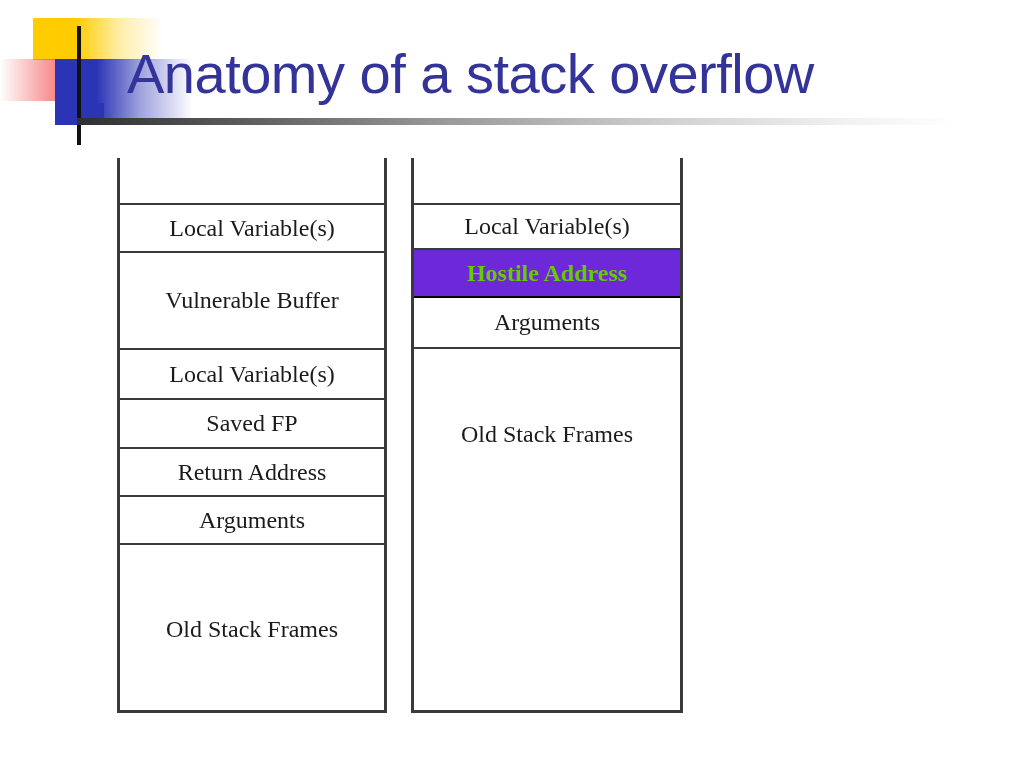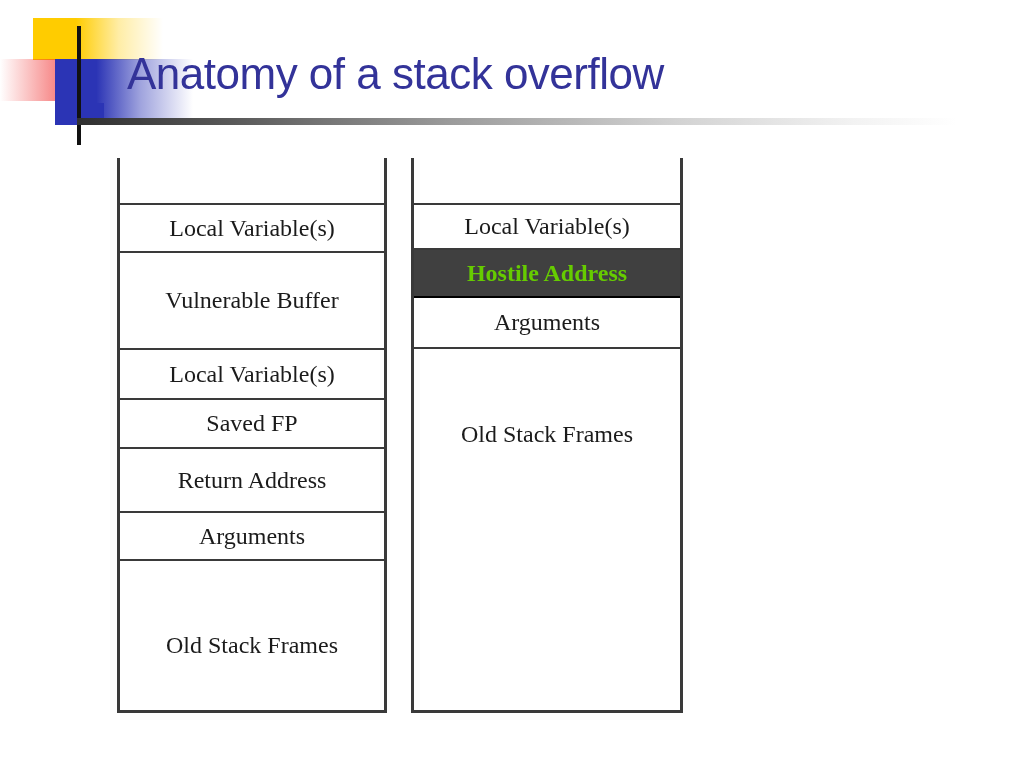--- a/index.html
+++ b/index.html
@@ -58,21 +58,21 @@
     left: 77px; top: 118px;
     width: 880px; height: 7px;
     background: linear-gradient(to right, #2f2f2f 0%, #5a5a5a 18%, #9a9a9a 42%, #d2d2d2 68%, #f2f2f2 88%, #ffffff 100%);
   }
 
   #slide-title {
     position: absolute;
     left: 127px;
     top: 43px;
     font-family: "Liberation Sans", "DejaVu Sans", sans-serif;
-    font-size: 44px;
+    font-size: 56px;
     line-height: 62px;
     color: #333399;
     white-space: nowrap;
     letter-spacing: -0.5px;
   }
 
   
   #diagram {
     position: absolute;
     left: 16px; top: 0;
@@ -105,21 +105,21 @@
   .cell:last-child { border-bottom: none; }
   .cell.blank { }
 
   .cell.hostile-code {
     background: #FF0000;
     color: #66CC00;
     font-weight: bold;
     border-bottom-color: #000000;
   }
   .cell.hostile-addr {
-    background: #404040;
+    background: #6d28d9;
     color: #66CC00;
     font-weight: bold;
     border-bottom-color: #000000;
   }
 </style>
 </head>
 <body>
 
 <div id="slide-header">
   <div class="deco-yellow"></div>
@@ -131,21 +131,21 @@
   <div id="slide-title">Anatomy of a stack overflow</div>
 </div>
 
 <div id="diagram">
   <div class="stack" id="stack-before">
       <div class="cell blank blank" style="height: 47px;"></div>
       <div class="cell" style="height: 48px;">Local Variable(s)</div>
       <div class="cell" style="height: 97px;">Vulnerable Buffer</div>
       <div class="cell" style="height: 50px;">Local Variable(s)</div>
       <div class="cell" style="height: 49px;">Saved FP</div>
-      <div class="cell" style="height: 64px;">Return Address</div>
+      <div class="cell" style="height: 48px;">Return Address</div>
       <div class="cell" style="height: 48px;">Arguments</div>
       <div class="cell" style="height: 168px;">Old Stack Frames</div>
     </div>
   <div class="stack" id="stack-after">
       <div class="cell blank blank" style="height: 47px;"></div>
       <div class="cell" style="height: 45px;">Local Variable(s)</div>
       <div class="cell hostile-addr" style="height: 48px;">Hostile Address</div>
       <div class="cell" style="height: 51px;">Arguments</div>
       <div class="cell" style="height: 170px;">Old Stack Frames</div>
     </div>

